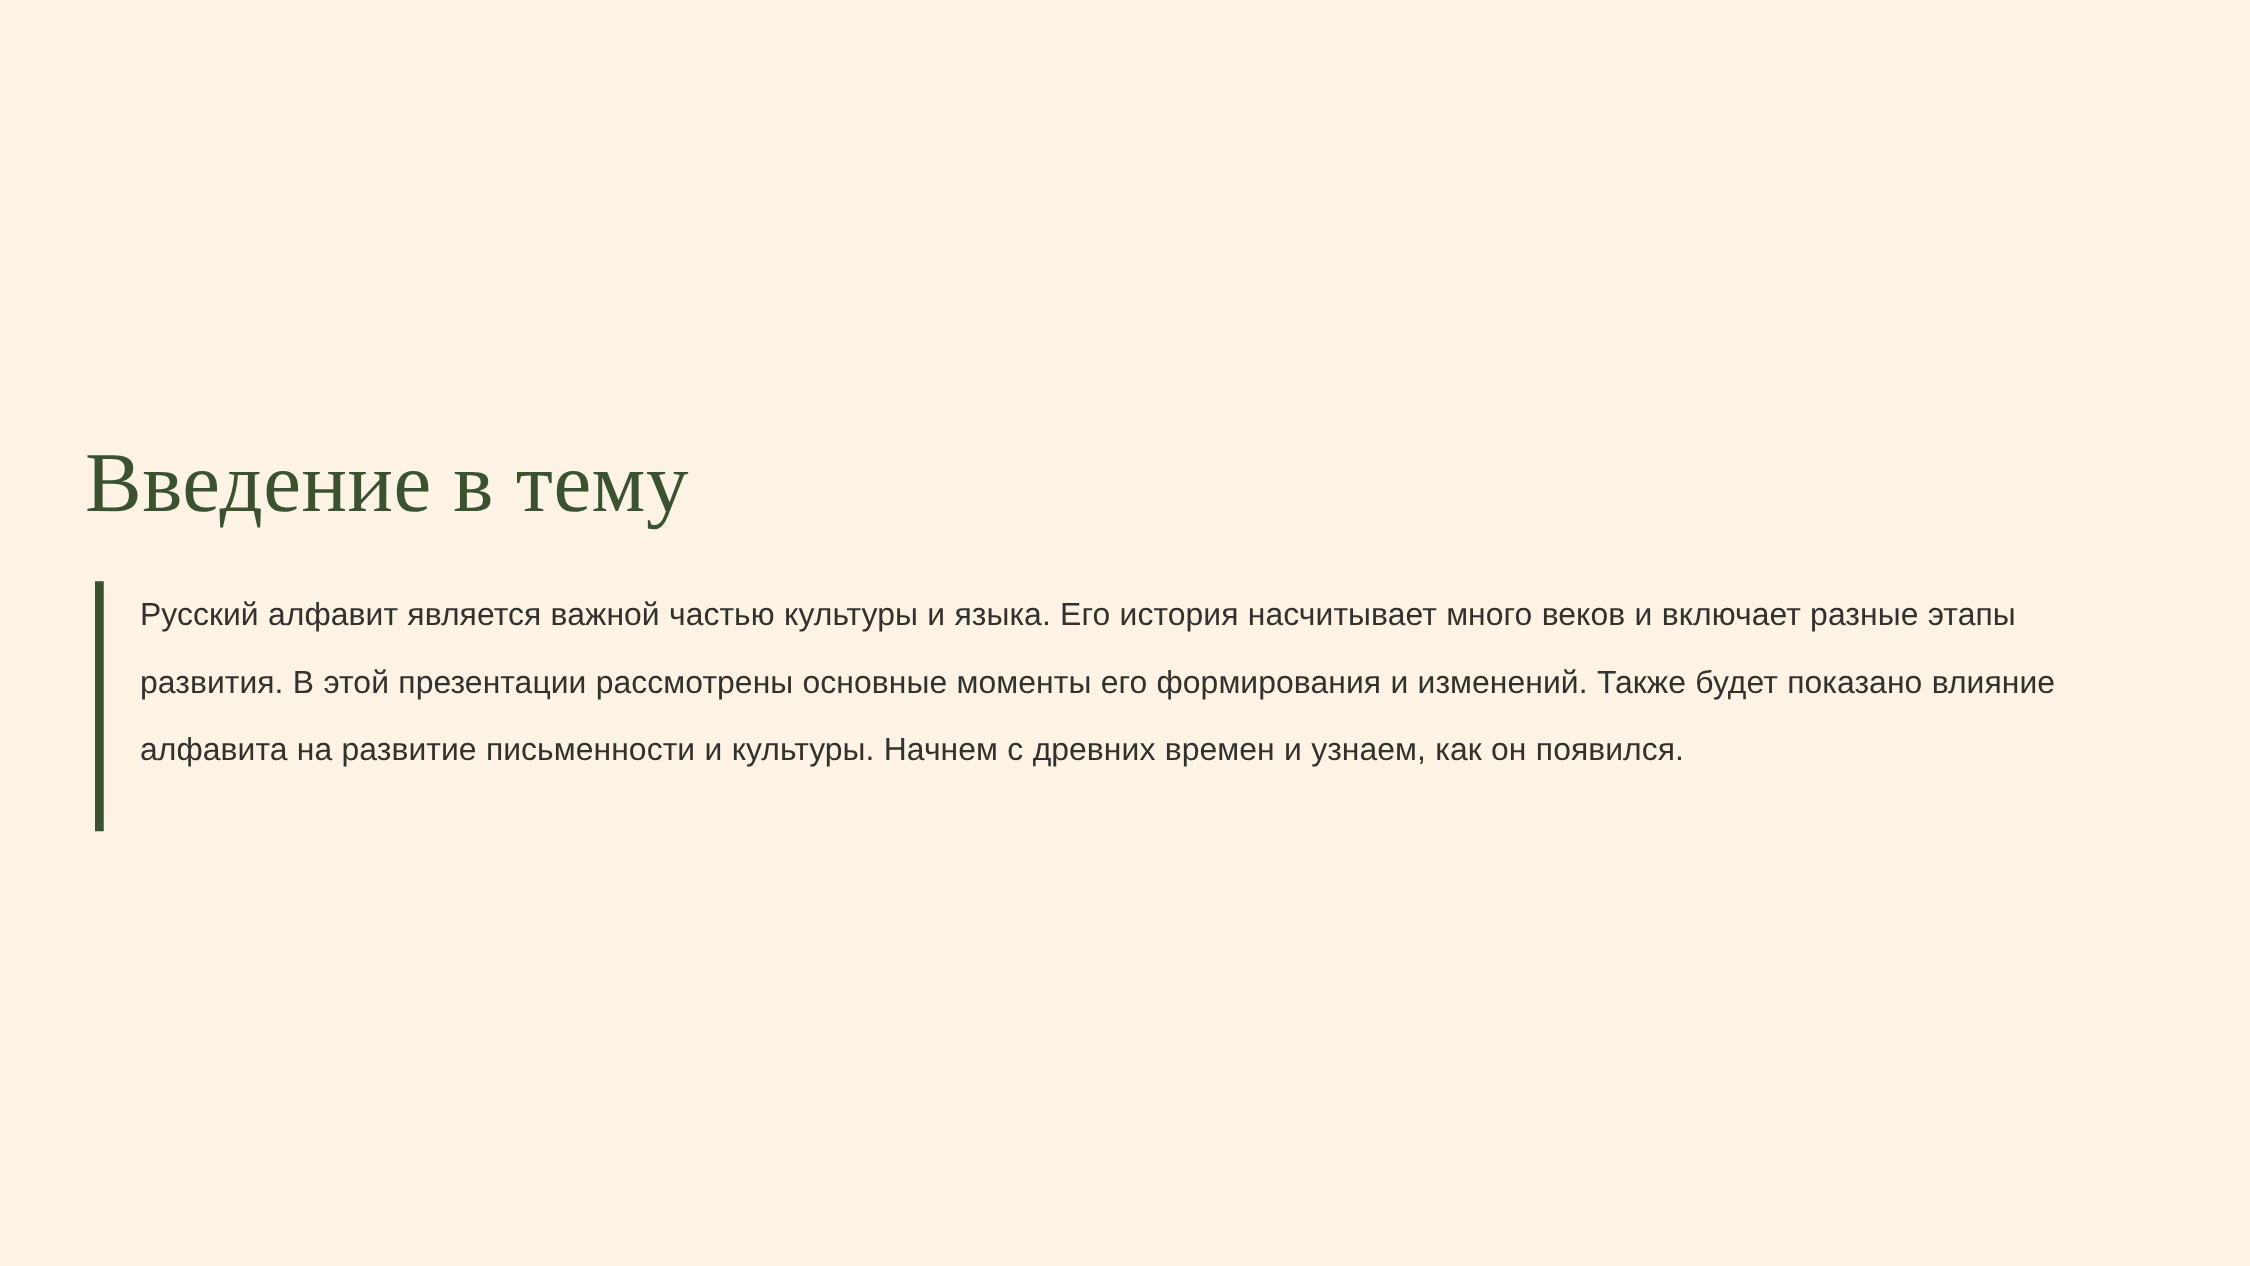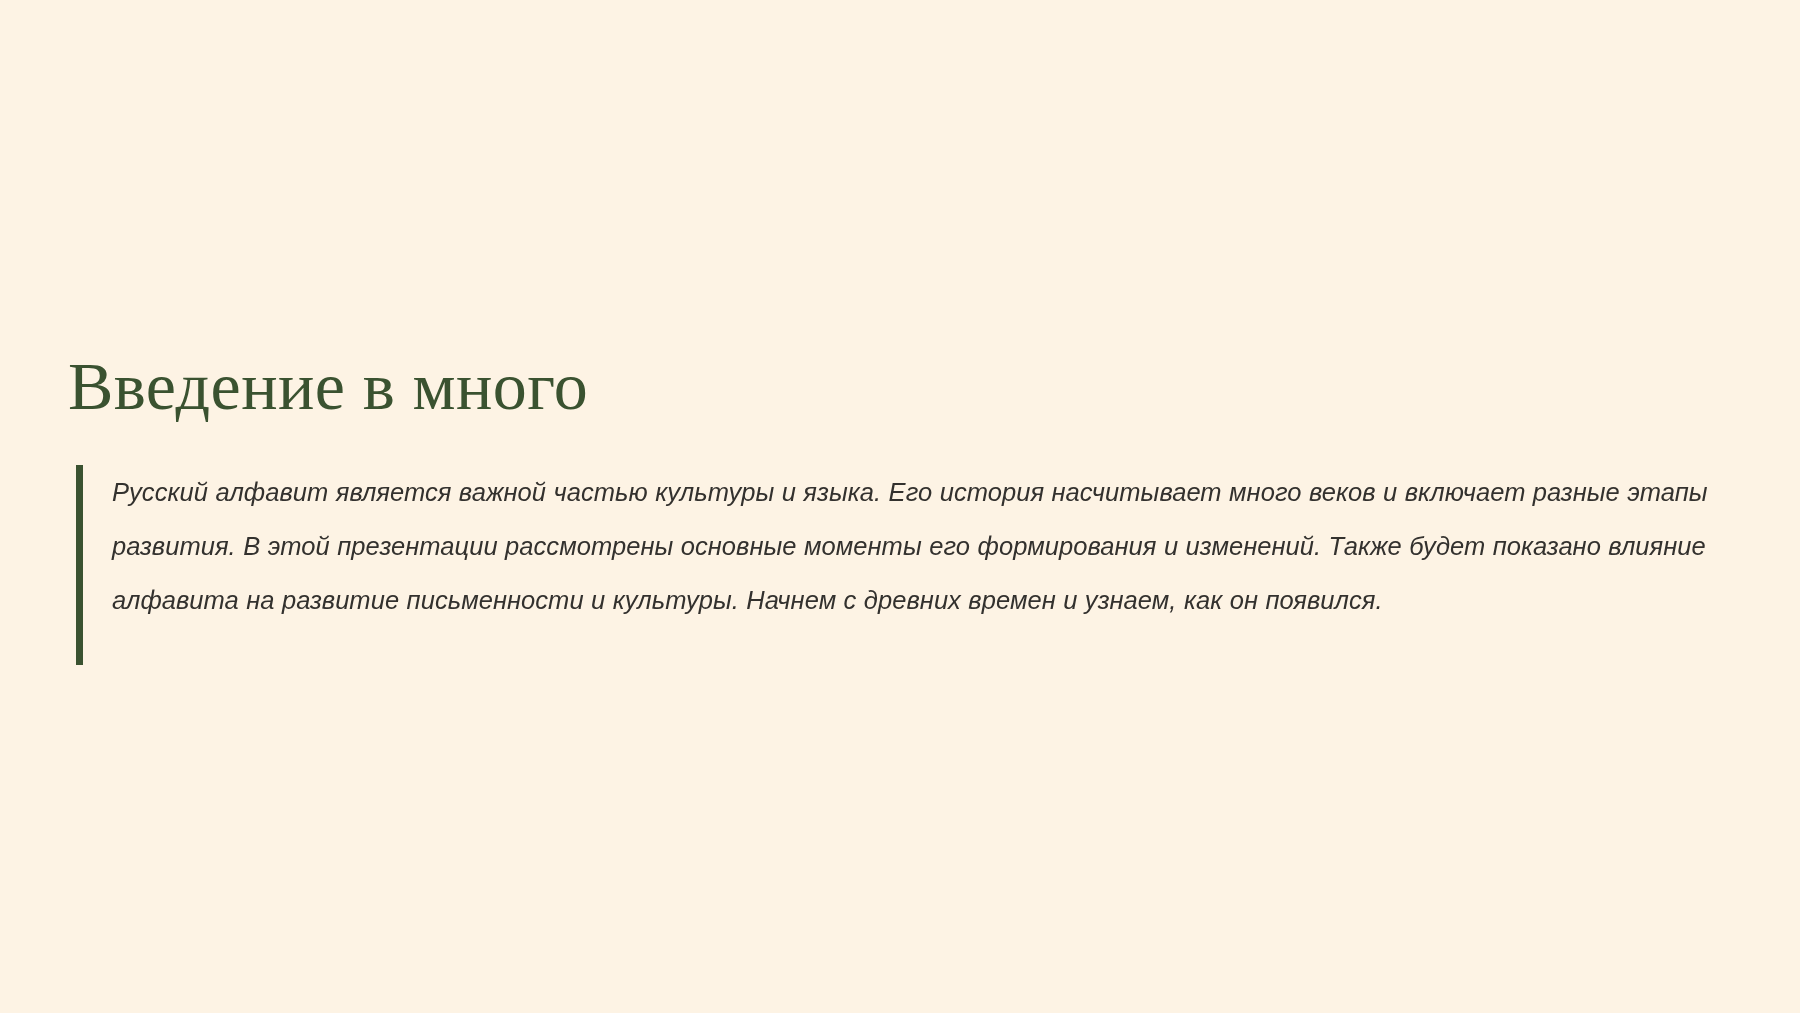--- a/index.html
+++ b/index.html
@@ -38,21 +38,20 @@
   }
 
   
   .body-block {
     position: absolute;
     left: 76px;
     top: 465px;
     width: 1648px;
     display: flex;
     align-items: stretch;
-    font-style: italic;
   }
 
   .accent-bar {
     flex: 0 0 auto;
     width: 7px;
     min-height: 200px;
     background: #3A5230;
     border-radius: 0;
   }
 
@@ -68,20 +67,20 @@
     letter-spacing: 0.05px;
     text-align: left;
     word-spacing: 0.3px;
   }
 </style>
 </head>
 <body>
 
 <div class="slide">
 
-  <h1 class="slide-title">Введение в много</h1>
+  <h1 class="slide-title">Введение в тему</h1>
 
   <div class="body-block">
     <div class="accent-bar"></div>
     <p class="body-text">Русский алфавит является важной частью культуры и языка. Его история насчитывает много веков и включает разные этапы развития. В этой презентации рассмотрены основные моменты его формирования и изменений. Также будет показано влияние алфавита на развитие письменности и культуры. Начнем с древних времен и узнаем, как он появился.</p>
   </div>
 
 </div>
 
 </body></html>

